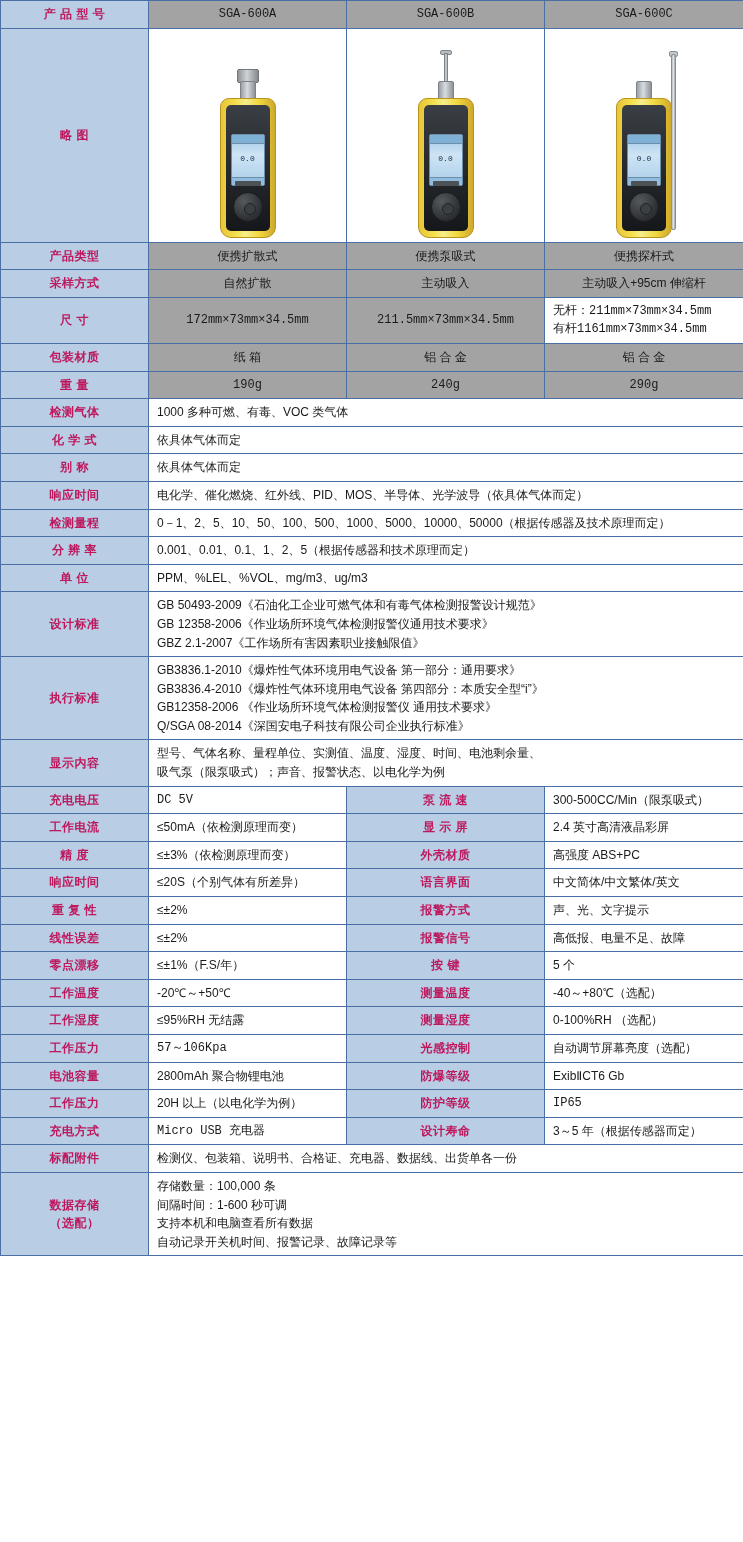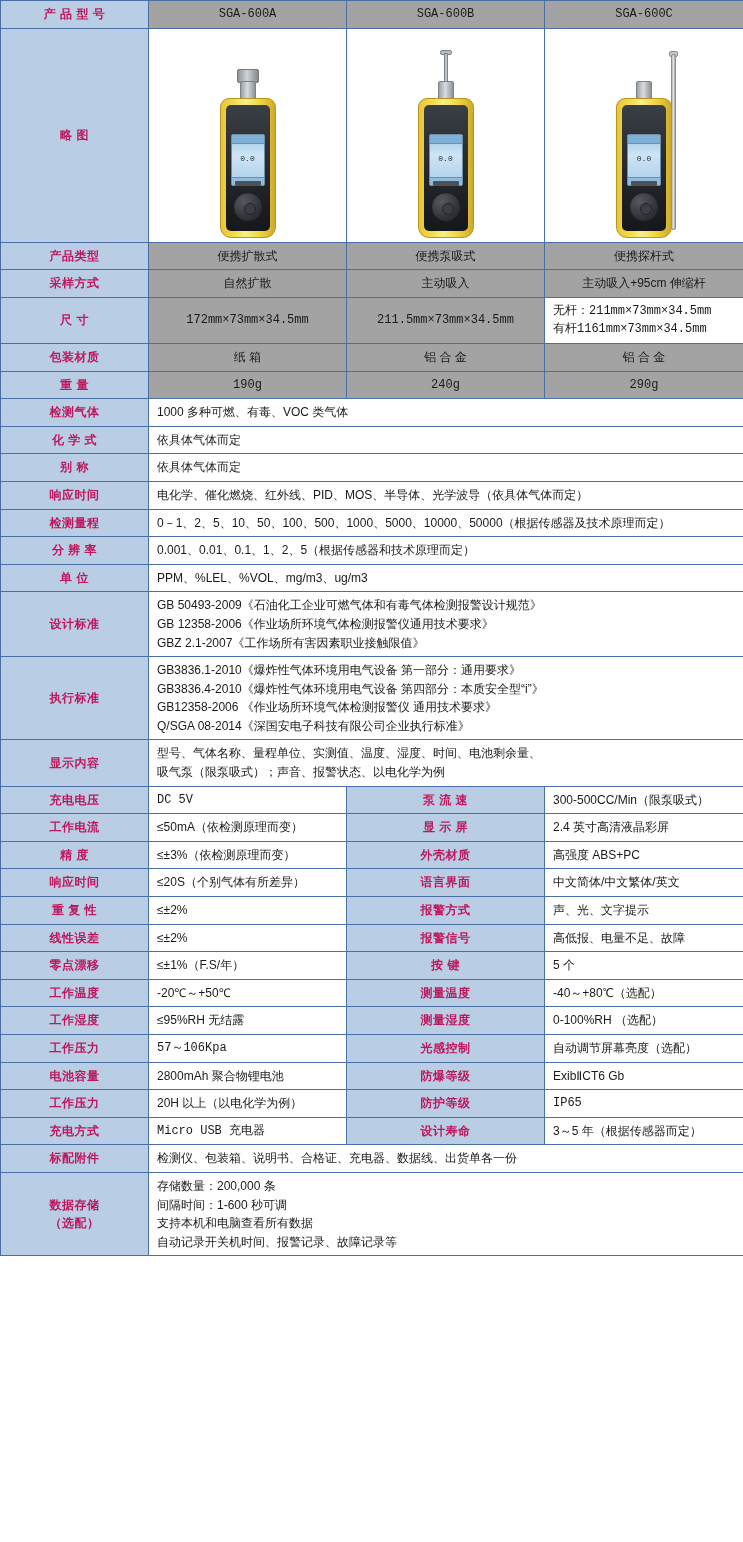--- a/index.html
+++ b/index.html
@@ -448,20 +448,20 @@
       <td class="lbl">标配附件</td>
       <td class="val" colspan="3">检测仪、包装箱、说明书、合格证、充电器、数据线、出货单各一份</td>
     </tr>
 
     <tr>
       <td class="lbl">
         <div>数据存储</div>
         <div>（选配）</div>
       </td>
       <td class="val multiline" colspan="3">
-        <div>存储数量：200,000 条</div>
+        <div>存储数量：100,000 条</div>
         <div>间隔时间：1-600 秒可调</div>
         <div>支持本机和电脑查看所有数据</div>
         <div>自动记录开关机时间、报警记录、故障记录等</div>
       </td>
     </tr>
   </tbody>
 </table>
 
 </body></html>

